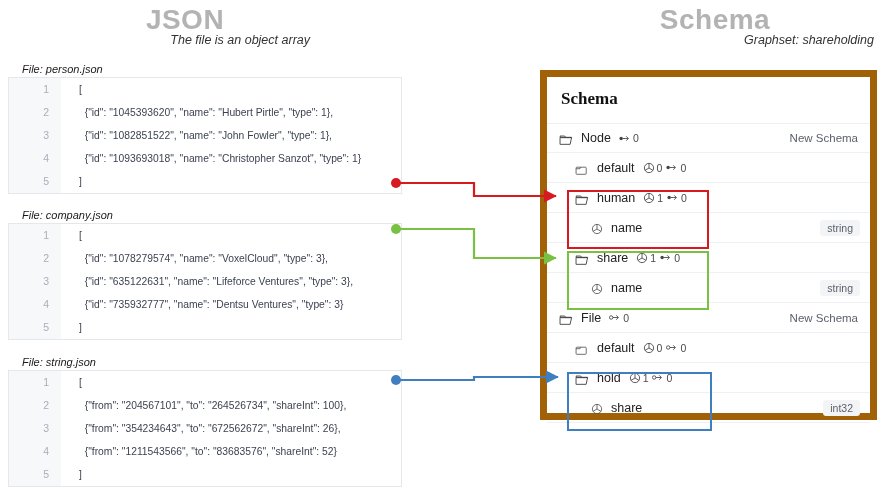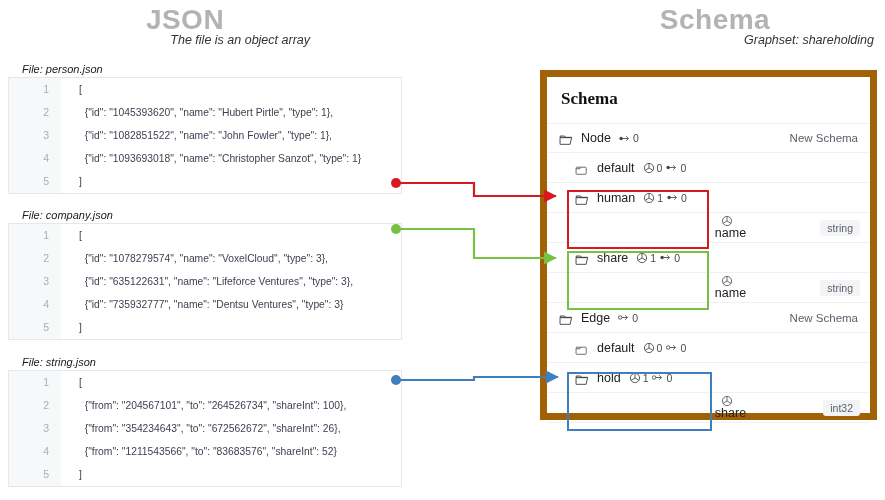--- a/index.html
+++ b/index.html
@@ -108,21 +108,21 @@
     box-sizing: border-box;
   }
   .tree-row.first { border-top: 1px solid #eef0f3; }
   .tree-row .rowlabel {
     font-size: 12.5px;
     color: #222222;
     white-space: nowrap;
   }
   .depth1 { padding-left: 12px; }
   .depth2 { padding-left: 28px; }
-  .depth3 { padding-left: 44px; flex-direction: column; }
+  .depth3 { padding-left: 44px; }
 
   .ficon { width: 15px; height: 12px; margin-right: 7px; flex: 0 0 15px; }
   .counts {
     display: flex;
     align-items: center;
     margin-left: 8px;
     gap: 4px;
     font-size: 10.5px;
     color: #4a4a4a;
   }
@@ -384,21 +384,21 @@
     <span class="type-badge">string</span>
   </div>
 
   <div class="tree-row depth1">
     <span class="ficon">
       <svg viewBox="0 0 16 13" width="15" height="12">
           <path d="M1 2.2h5l1.3 1.6H13V4H1.6z" fill="none" stroke="#444" stroke-width="1"></path>
           <path d="M1 3.6h12.6l-1.7 7.6H1z" fill="none" stroke="#444" stroke-width="1"></path>
         </svg>
     </span>
-    <span class="rowlabel">Edge</span>
+    <span class="rowlabel">File</span>
     <span class="counts">
       <span class="cgrp">
         <span>
           <svg viewBox="0 0 14 12" width="12" height="11">
               <circle cx="2.5" cy="6" r="2" fill="none" stroke="#444" stroke-width="1"></circle>
               <path d="M4.6 6h6.2M8.4 3.4l2.6 2.6-2.6 2.6" fill="none" stroke="#444" stroke-width="1"></path>
             </svg>
         </span>
         <span>0</span>
       </span>

